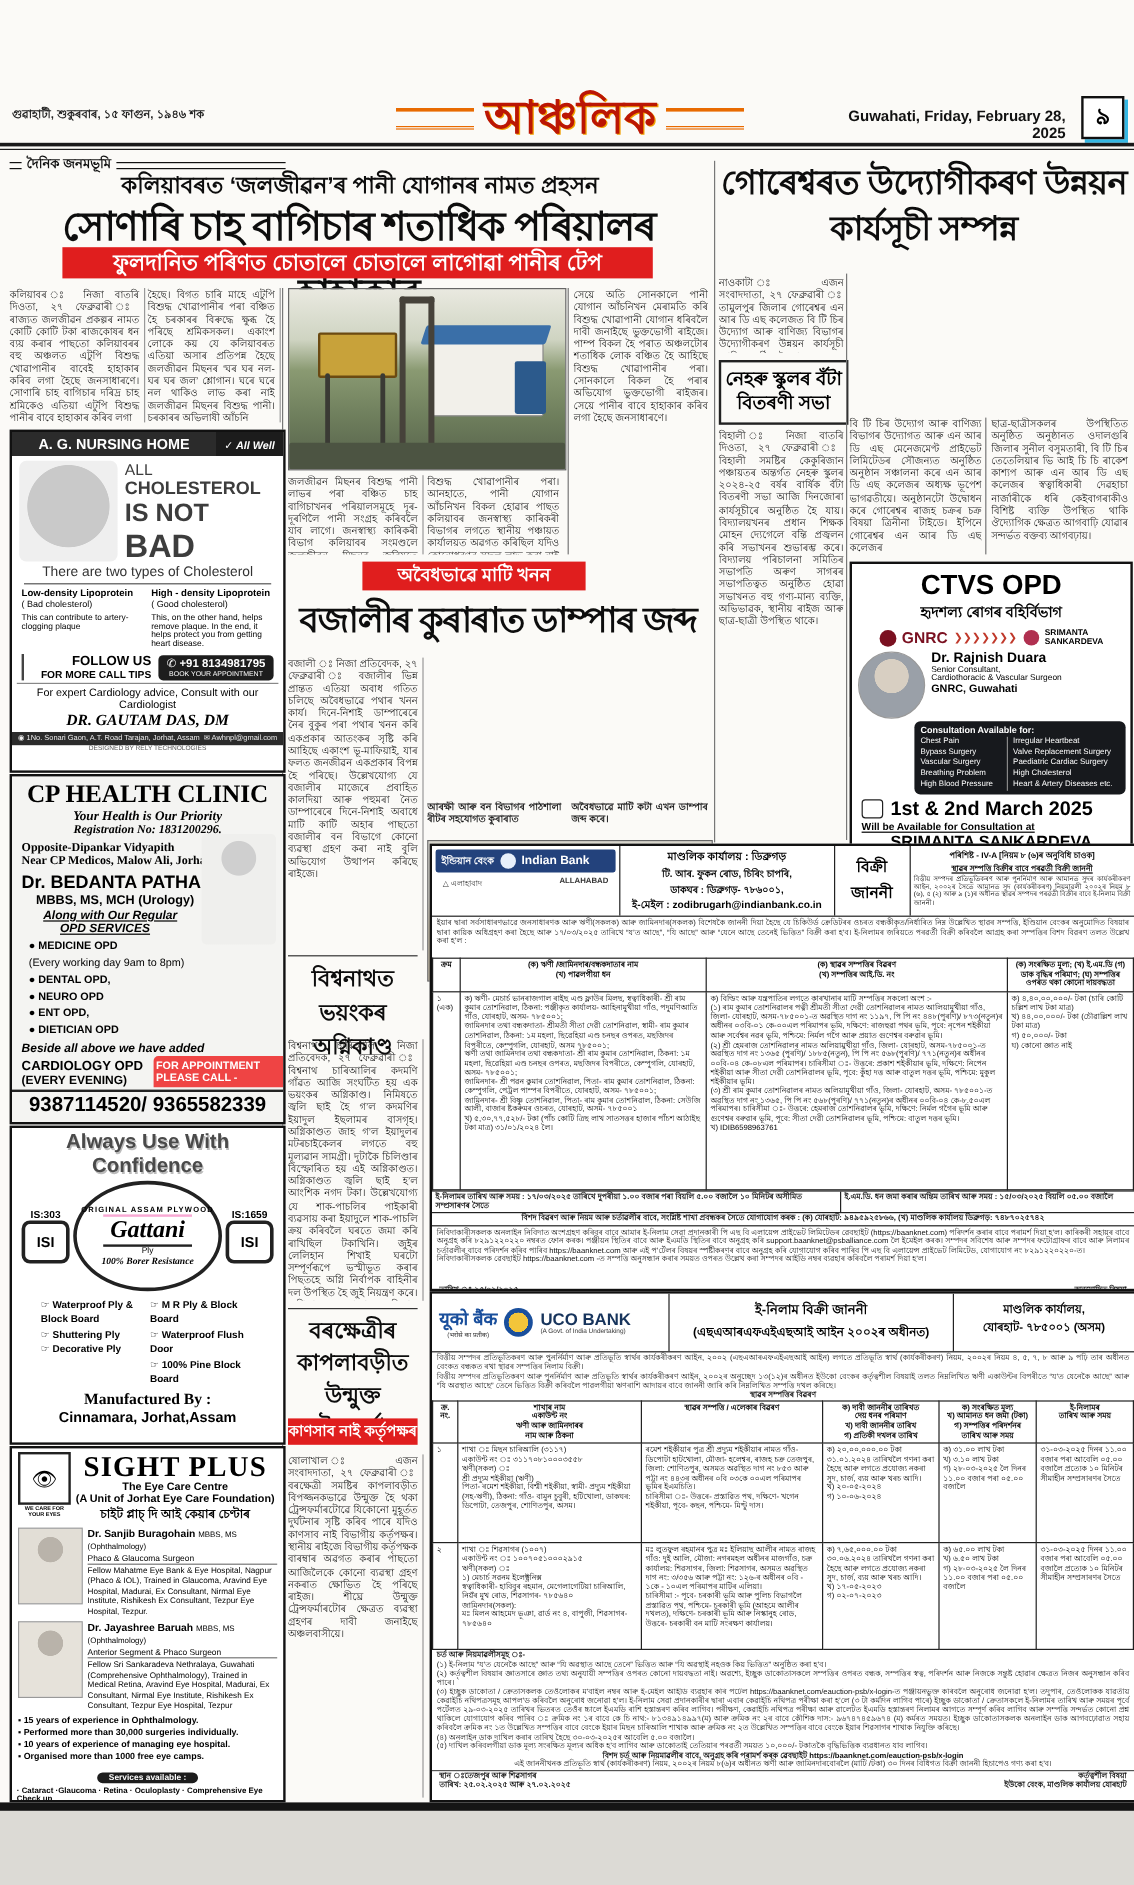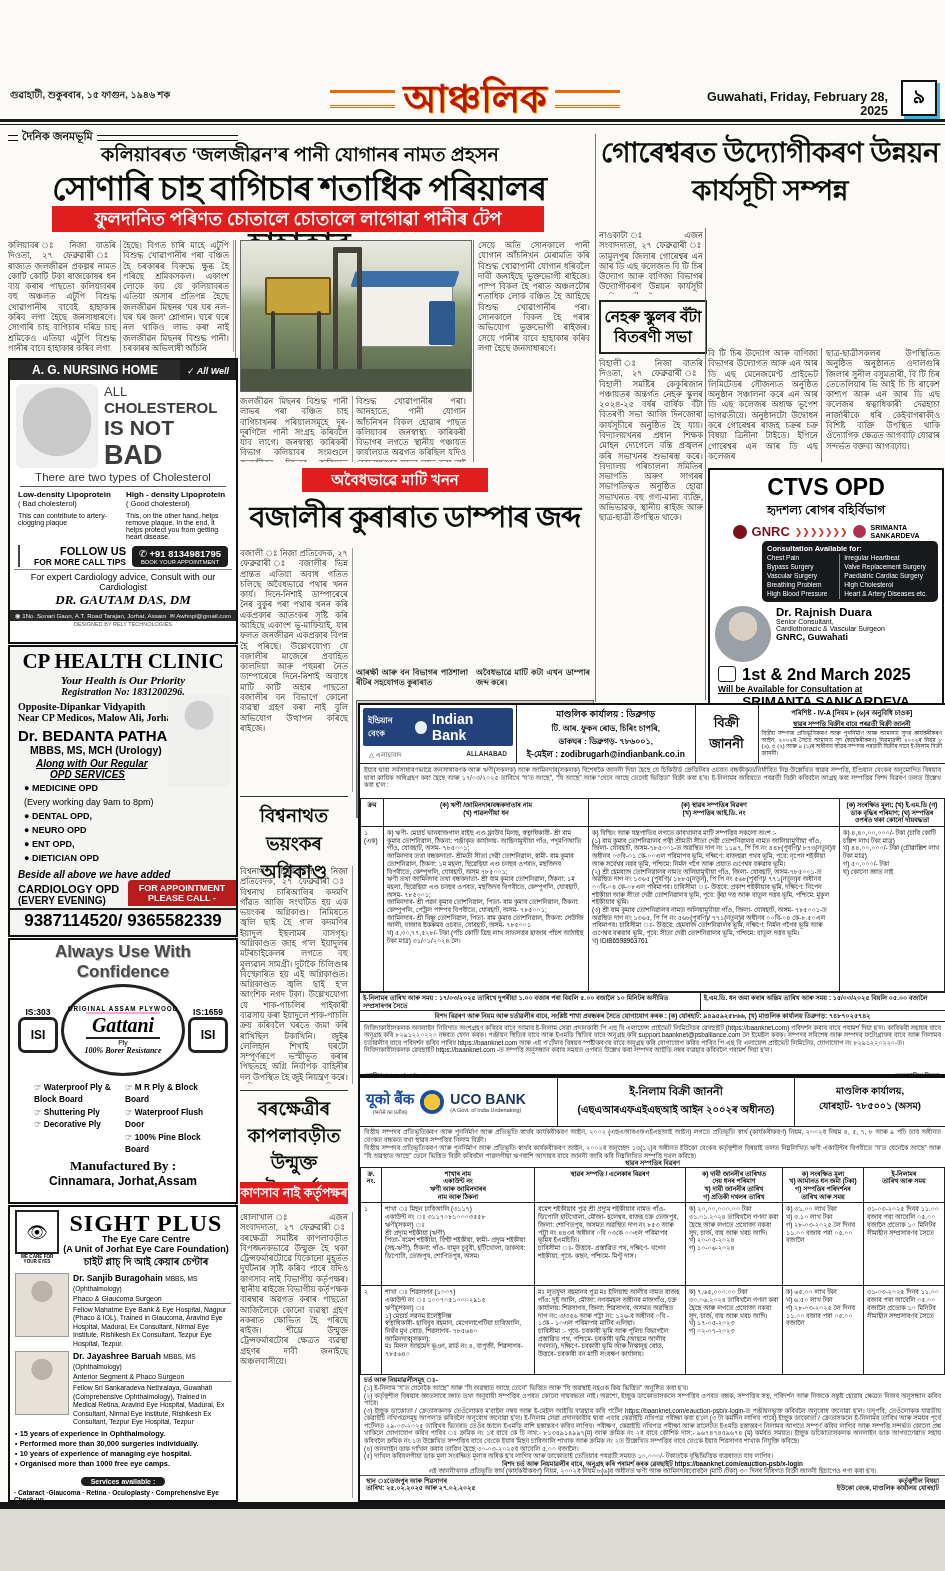--- a/index.html
+++ b/index.html
@@ -149,48 +149,48 @@
     <div style="display:flex;align-items:center;justify-content:center;gap:5px;margin-top:3px;">
       <span class="head-ic" style="display:inline-block;width:14px;height:14px;background:#7a1020;"></span>
       <span style="font-size:13px;font-weight:800;color:#7a1020;">GNRC</span>
       <span style="font-size:9px;color:#c0392b;font-weight:700;">❯❯❯❯❯❯❯</span>
       <span class="head-ic" style="display:inline-block;width:13px;height:13px;background:#b03050;"></span>
       <span style="font-size:7px;font-weight:700;line-height:1.1;">
         <span>SRIMANTA</span><br>
         <span>SANKARDEVA</span>
       </span>
     </div>
+    <div style="display:flex;margin-top:4px;padding:0 5px;gap:5px;">
+      <div style="width:56px;">
+        <div class="head-ic" style="width:54px;height:54px;background:radial-gradient(circle at 50% 36%,#d8cfc2 0 32%,#9aa0a8 33% 100%);border:1px solid #999;"></div>
+      </div>
+      <div style="flex:1;">
+        <div class="b" style="font-size:11.5px;">Dr. Rajnish Duara</div>
+        <div style="font-size:7px;">Senior Consultant,</div>
+        <div style="font-size:7px;">Cardiothoracic &amp; Vascular Surgeon</div>
+        <div class="b" style="font-size:9px;">GNRC, Guwahati</div>
+      </div>
+    </div>
     <div style="margin:2px 4px 0 52px;background:#17191d;color:#fff;border-radius:5px;padding:3px 5px;">
       <div class="b" style="font-size:7.5px;">Consultation Available for:</div>
       <div style="display:flex;gap:4px;">
         <ul style="margin:1px 0 0 0;padding:0;list-style:none;font-size:6.6px;line-height:1.35;flex:1;">
           <li>Chest Pain</li>
           <li>Bypass Surgery</li>
           <li>Vascular Surgery</li>
           <li>Breathing Problem</li>
           <li>High Blood Pressure</li>
         </ul>
         <ul style="margin:1px 0 0 0;padding:0 0 0 4px;list-style:none;font-size:6.6px;line-height:1.35;flex:1.3;border-left:1px solid #888;">
           <li>Irregular Heartbeat</li>
           <li>Valve Replacement Surgery</li>
           <li>Paediatric Cardiac Surgery</li>
           <li>High Cholesterol</li>
           <li>Heart &amp; Artery Diseases etc.</li>
         </ul>
-      </div>
-    </div>
-    <div style="display:flex;margin-top:4px;padding:0 5px;gap:5px;">
-      <div style="width:56px;">
-        <div class="head-ic" style="width:54px;height:54px;background:radial-gradient(circle at 50% 36%,#d8cfc2 0 32%,#9aa0a8 33% 100%);border:1px solid #999;"></div>
-      </div>
-      <div style="flex:1;">
-        <div class="b" style="font-size:11.5px;">Dr. Rajnish Duara</div>
-        <div style="font-size:7px;">Senior Consultant,</div>
-        <div style="font-size:7px;">Cardiothoracic &amp; Vascular Surgeon</div>
-        <div class="b" style="font-size:9px;">GNRC, Guwahati</div>
       </div>
     </div>
     <div style="display:flex;align-items:center;gap:6px;padding:3px 8px 0;">
       <span style="width:16px;height:14px;border:1.5px solid #222;border-radius:3px;display:inline-block;"></span>
       <span style="font-size:16.5px;font-weight:800;">1st &amp; 2nd March 2025</span>
     </div>
     <div class="b" style="font-size:8.5px;padding:0 8px;text-decoration:underline;">Will be Available for Consultation at</div>
     <div class="center b" style="font-size:13.5px;">SRIMANTA SANKARDEVA HOSPITAL</div>
 
   </div>
@@ -261,21 +261,21 @@
       <li>● <span>NEURO OPD</span></li>
       <li>● <span>ENT OPD,</span></li>
       <li>● <span>DIETICIAN OPD</span></li>
     </ul>
     <div class="b i" style="font-size:10px;padding:3px 8px 0;">Beside all above we have added</div>
     <div style="display:flex;align-items:flex-end;">
       <div style="flex:1;padding:0 8px;">
         <div class="b" style="font-size:11px;">CARDIOLOGY OPD</div>
         <div class="b" style="font-size:10px;">(EVERY EVENING)</div>
       </div>
-      <div style="width:104px;background:#b91c1c;color:#fff;font-size:9px;font-weight:700;text-align:center;padding:3px 2px;border-radius:4px 0 0 0;">
+      <div style="width:104px;background:#ef4444;color:#fff;font-size:9px;font-weight:700;padding:3px 2px;border-radius:4px 0 0 0;">
         <div>FOR APPOINTMENT</div>
         <div>PLEASE CALL -</div>
       </div>
     </div>
     <div class="center b" style="font-size:17px;border-top:2px solid #222;margin-top:2px;padding:1px 0;">9387114520/ 9365582339</div>
   </div>
 
   <div class="adbox abs" style="left:8px;top:938px;width:226px;height:262px;">
     <div class="center b" style="font-size:17px;color:#4a4a4a;text-shadow:1px 1px 0 #bbb;margin-top:2px;">Always Use With Confidence</div>
     <div style="display:flex;align-items:center;justify-content:space-between;padding:2px 8px;">
@@ -348,21 +348,21 @@
     <div style="font-size:6.6px;font-weight:700;padding:1px 4px 0;">· Cataract    ·Glaucoma    · Retina    · Oculoplasty    · Comprehensive Eye Check up</div>
 
   </div>
 
   <div class="abs" style="left:358px;top:703px;width:585px;height:369px;border:2px solid #111;background:#fff;overflow:hidden;">
     <div style="display:flex;border-bottom:1px solid #222;height:58px;">
       <div style="width:150px;border-right:1px solid #222;padding:3px;">
         <div style="background:#23427c;color:#fff;display:flex;align-items:center;gap:5px;padding:3px 5px;border-radius:2px;">
           <span style="font-size:8px;font-weight:700;">ইন্ডিয়ান বেংক</span>
           <span class="head-ic" style="width:13px;height:13px;background:#e8f0fa;display:inline-block;"></span>
-          <span style="font-size:14px;font-weight:800;">Indian Bank</span>
+          <span style="font-size:10px;font-weight:800;">Indian Bank</span>
         </div>
         <div style="display:flex;justify-content:space-between;font-size:6.5px;padding:4px 6px 0;color:#333;">
           <span><span>△ </span><span>এলাহাবাদ</span></span>
           <span class="b">ALLAHABAD</span>
         </div>
       </div>
       <div style="flex:1.25;border-right:1px solid #222;text-align:center;padding:2px;font-weight:700;">
         <div style="font-size:9px;">মাণ্ডলিক কাৰ্যালয় : ডিব্ৰুগড়</div>
         <div style="font-size:8px;">টি. আৰ. ফুকন ৰোড, চিৰিং চাপৰি,</div>
         <div style="font-size:8px;">ডাকঘৰ : ডিব্ৰুগড়- ৭৮৬০০১,</div>

